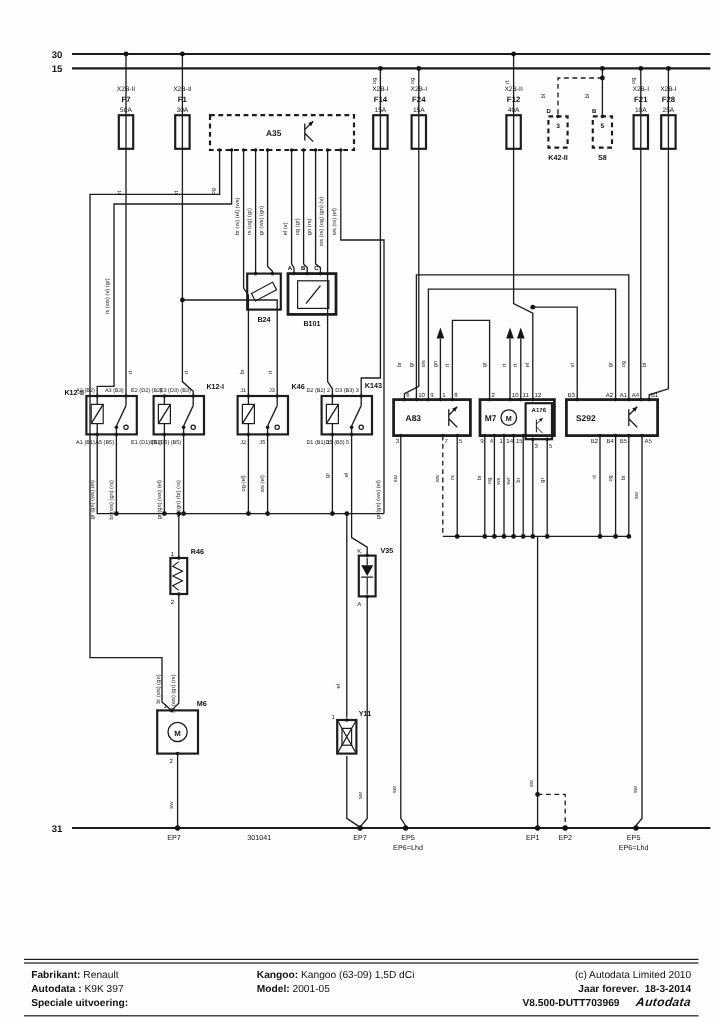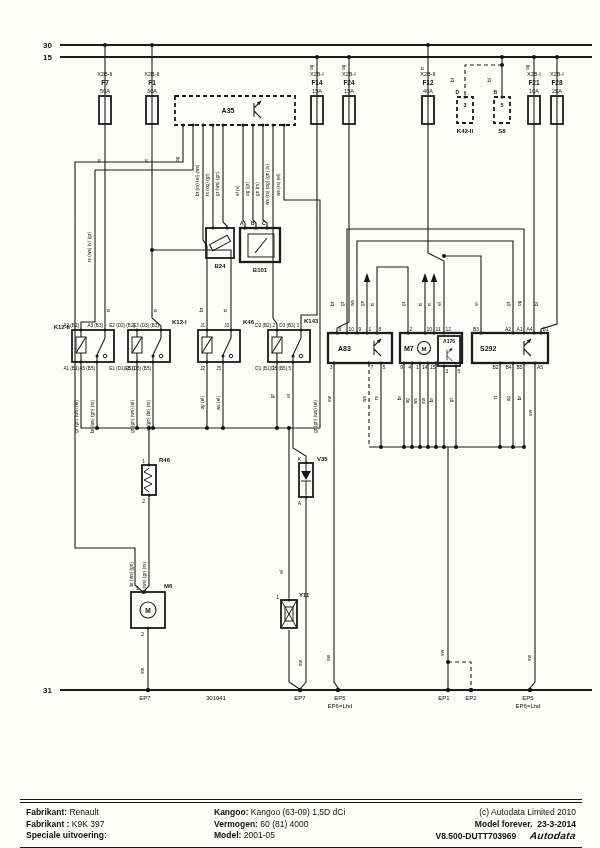--- a/index.html
+++ b/index.html
@@ -456,26 +456,25 @@
     <text class="wl end" transform="translate(302 660) rotate(-90)">sw</text>
     <text class="wl end" transform="translate(330 655) rotate(-90)">sw</text>
     <text class="wl end" transform="translate(444 650) rotate(-90)">sw</text>
     <text class="wl end" transform="translate(531 655) rotate(-90)">sw</text>
   </g>
 </svg>
 
 <div class="footer">
   <div class="fcol" style="width:188px;">
     <div><span class="fb">Fabrikant:</span> <span>Renault</span></div>
-    <div><span class="fb">Fabrikant :</span> <span>K9K 397</span></div>
+    <div><span class="fb">Autodata :</span> <span>K9K 397</span></div>
     <div><span class="fb">Speciale uitvoering:</span></div>
   </div>
   <div class="fcol" style="width:192px;">
     <div><span class="fb">Kangoo:</span> <span>Kangoo (63-09) 1,5D dCi</span></div>
-    <div><span class="fb">Vermogen:</span> <span>60 (81) 4000</span></div>
     <div><span class="fb">Model:</span> <span>2001-05</span></div>
   </div>
   <div class="fcol fright">
     <div>(c) Autodata Limited 2010</div>
-    <div><span class="fb">Model forever.</span>&nbsp; <span class="fb">23-3-2014</span></div>
+    <div><span class="fb">Jaar forever.</span>&nbsp; <span class="fb">18-3-2014</span></div>
     <div><span class="fb">V8.500-DUTT703969</span><span class="logo">Autodata</span></div>
   </div>
 </div>
 
 </body></html>

